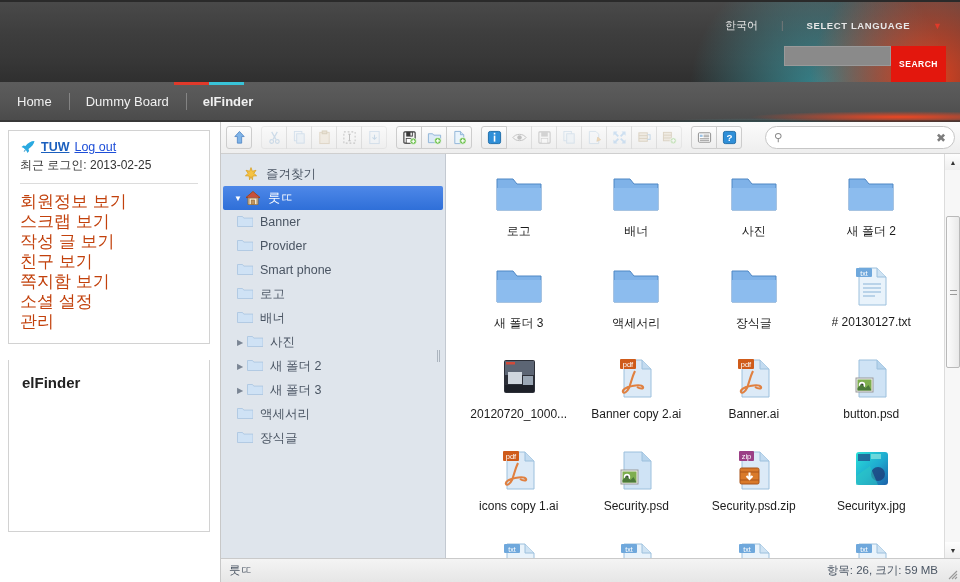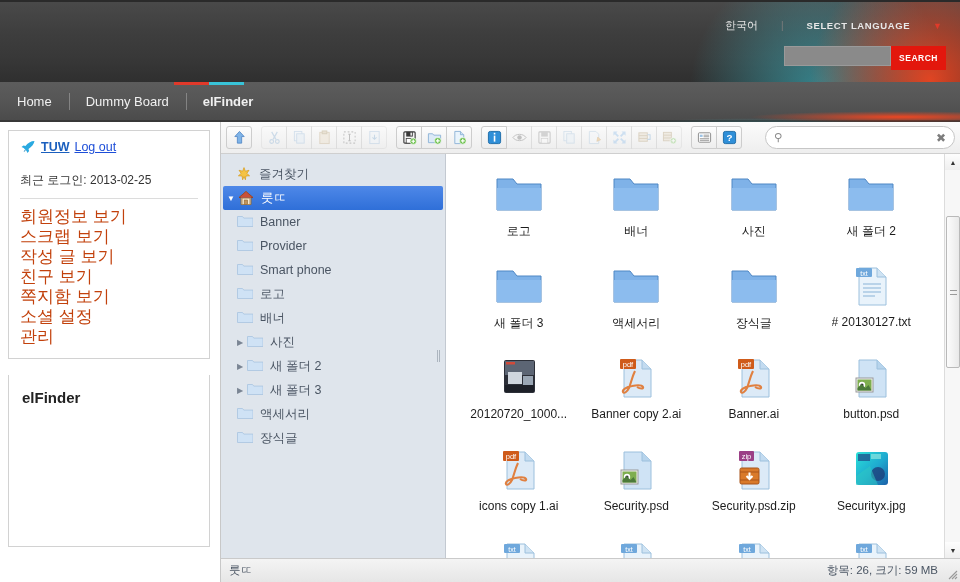--- a/index.html
+++ b/index.html
@@ -34,21 +34,21 @@
 
   .search-row {
     position: absolute; right: 14px; top: 46px; display: flex; align-items: stretch;
   }
   .hdr-search-input {
     width: 107px; height: 20px; background: #8a8a8a;
     border: 1px solid #9a9a9a; outline: none; color: #fff; font-size: 11px;
     padding: 0 4px; font-family: "Liberation Sans", sans-serif;
   }
   .hdr-search-btn {
-    background: #e3170d; color: #fff; border: none; height: 24px;
+    background: #e3170d; color: #fff; border: none; height: 36px;
     padding: 0 8px; font-size: 8.5px; letter-spacing: 0.5px;
     font-weight: 700; font-family: "Liberation Sans", sans-serif; cursor: pointer;
   }
 
   
   .site-nav {
     position: relative; width: 960px; height: 40px;
     background:
       radial-gradient(ellipse at 900px 35px, rgba(255,70,30,0.9) 0%, rgba(255,70,30,0) 150px),
       radial-gradient(ellipse at 760px 45px, rgba(60,200,215,0.55) 0%, rgba(60,200,215,0) 150px),
@@ -73,21 +73,21 @@
   .nav-shadow { position: absolute; left:0; bottom:0; width:960px; height:2px; background: rgba(0,0,0,0.25); }
 
   
   .page-body { display: flex; width: 960px; height: 460px; background: #fff; }
 
   
   .side-col { width: 220px; padding: 8px 10px 0 8px; background: #fff; }
   .side-card {
     border: 1px solid #d2d2d2; background: #fff; padding: 9px 11px 11px 11px;
   }
-  .user-row { display: flex; align-items: center; gap: 5px; margin-bottom: 18px; }
+  .user-row { display: flex; align-items: center; gap: 5px; margin-bottom: 3px; }
   .rocket-icon { width: 16px; height: 14px; position: relative; flex: none; }
   .rocket-icon svg { display: block; }
   .user-link {
     color: #1b5fbe; font-size: 12.5px; text-decoration: underline; cursor: pointer;
     font-weight: 700;
   }
   .logout-link {
     color: #1d4ed8; font-size: 12.5px; text-decoration: underline; cursor: pointer;
   }
   .last-login { font-size: 12px; color: #333; padding-bottom: 9px; }
@@ -136,21 +136,21 @@
   .srch-clear { color: #7d7d7d; font-size: 12px; cursor: pointer; }
 
   .ef-main { flex: 1; display: flex; min-height: 0; }
 
   
   .ef-tree {
     width: 225px; background: #dfe5ec; border-right: 1px solid #c3c9d1;
     padding-top: 8px; overflow: hidden; position: relative;
   }
   .tree-row {
-    display: flex; align-items: center; height: 24px; padding-left: 1px;
+    display: flex; align-items: center; height: 24px; padding-left: 8px;
     font-size: 12.5px; color: #4a5563; cursor: pointer; position: relative;
   }
   .tree-row.selected {
     background: linear-gradient(180deg,#4e88e8 0%, #2f6fd8 100%);
     color: #fff; font-weight: 400; margin: 0 2px; border-radius: 2px;
   }
   .tree-arrow { width: 14px; font-size: 8px; color: #7a8594; flex: none; text-align: center; }
   .tree-row.selected .tree-arrow { color: #fff; }
   .tree-ico { width: 18px; height: 16px; flex: none; margin-right: 5px; }
   .tree-label { white-space: nowrap; }

